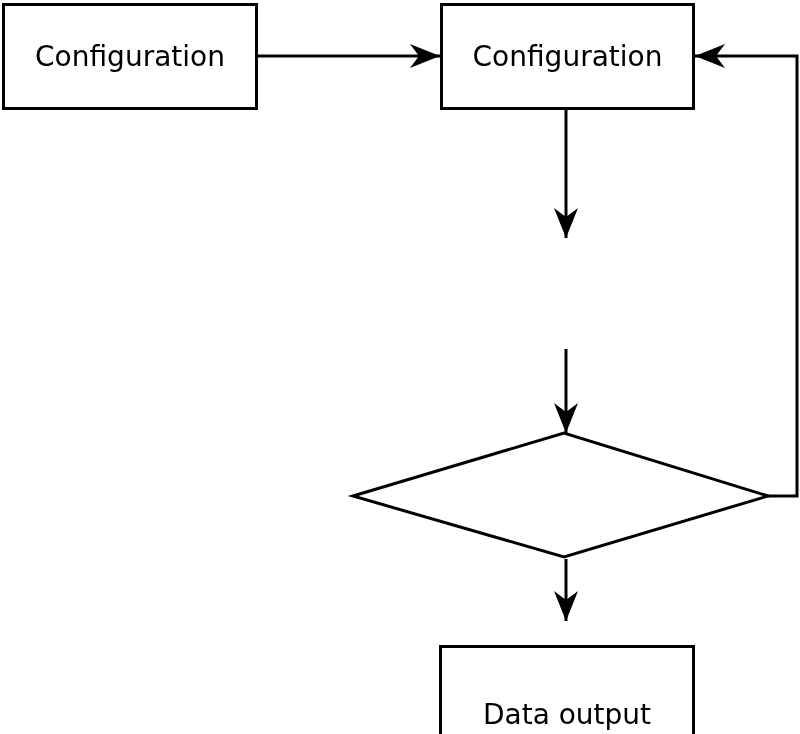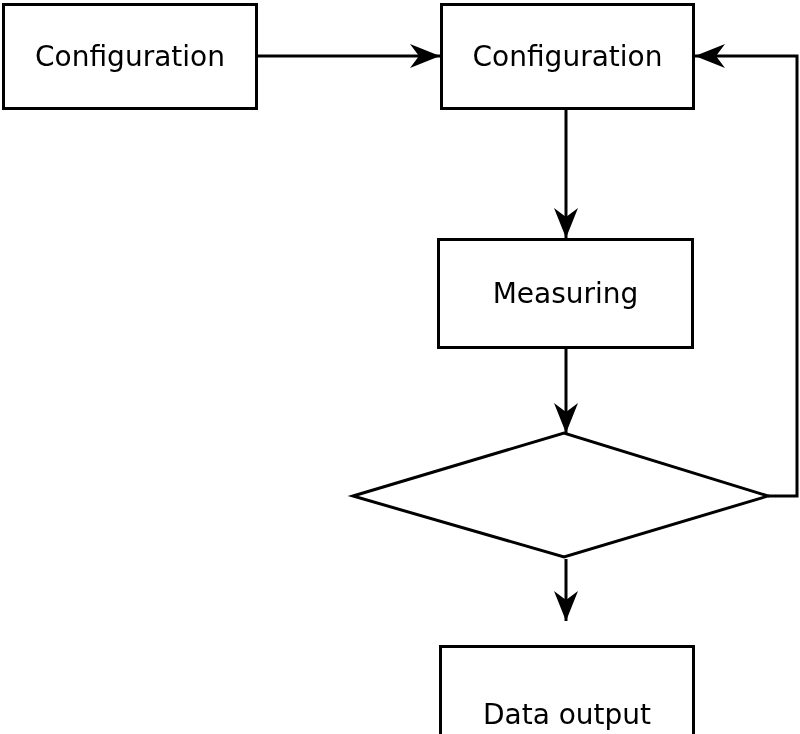--- a/index.html
+++ b/index.html
@@ -89,22 +89,19 @@
   </svg>
 
   <div class="node-box box-configuration">
     <span class="node-label">Configuration</span>
   </div>
 
   <div class="node-box box-initialization">
     <span class="node-label">Configuration</span>
   </div>
 
-  <div class="node-box box-measuring">
-    <span class="node-label">Measuring</span>
-  </div>
 
 
   <div class="node-box box-data-output">
     <span class="node-label">Data output</span>
   </div>
 
 </div>
 
 </body></html>

